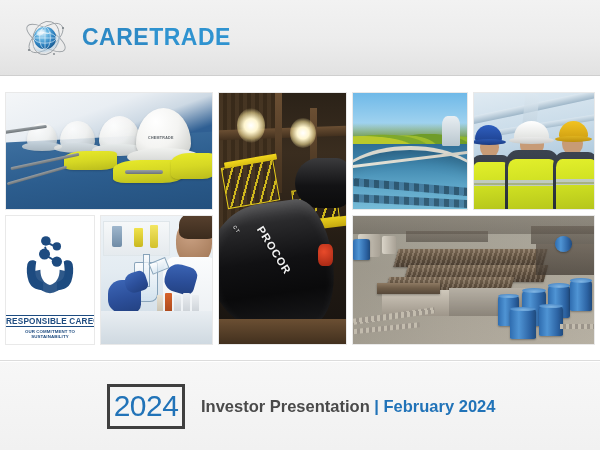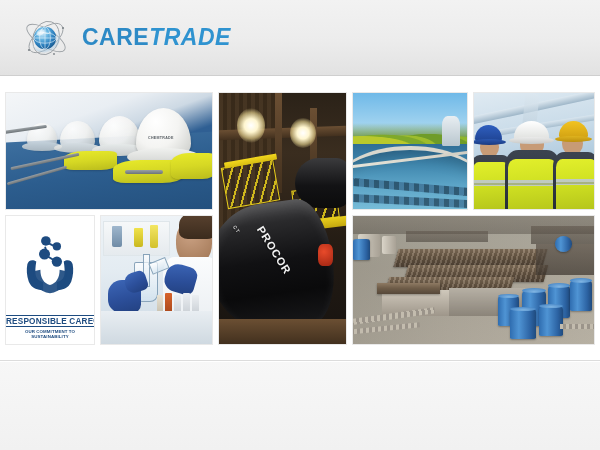--- a/index.html
+++ b/index.html
@@ -53,21 +53,20 @@
     line-height: 1;
   }
   .brand-word .w1 {
     color: #2d8ac6;
     font-weight: bold;
     font-style: normal;
   }
   .brand-word .w2 {
     color: #2f93d0;
     font-weight: bold;
-    font-style: italic;
   }
 
   
   .grid {
     position: absolute;
     left: 5px;
     top: 92px;
     width: 590px;
     height: 258px;
   }
@@ -747,15 +746,21 @@
         <div class="pl-pipe" style="left:-2%; top:86%; width:30%; height:4%;  transform:rotate(-6deg);"></div>
         <div class="pl-pipe" style="left:86%; top:84%; width:18%; height:4%;"></div>
       </div>
     </div>
 
   </div>
 
   <div class="divider"></div>
 
   <div class="footer">
+    <div class="year-box">
+      <span class="year-text">2024</span>
+    </div>
+    <div class="footer-title">
+      <span class="t-main">Investor Presentation</span><span class="t-sep"> | </span><span class="t-date">February 2024</span>
+    </div>
   </div>
 
 </div>
 
 </body></html>

